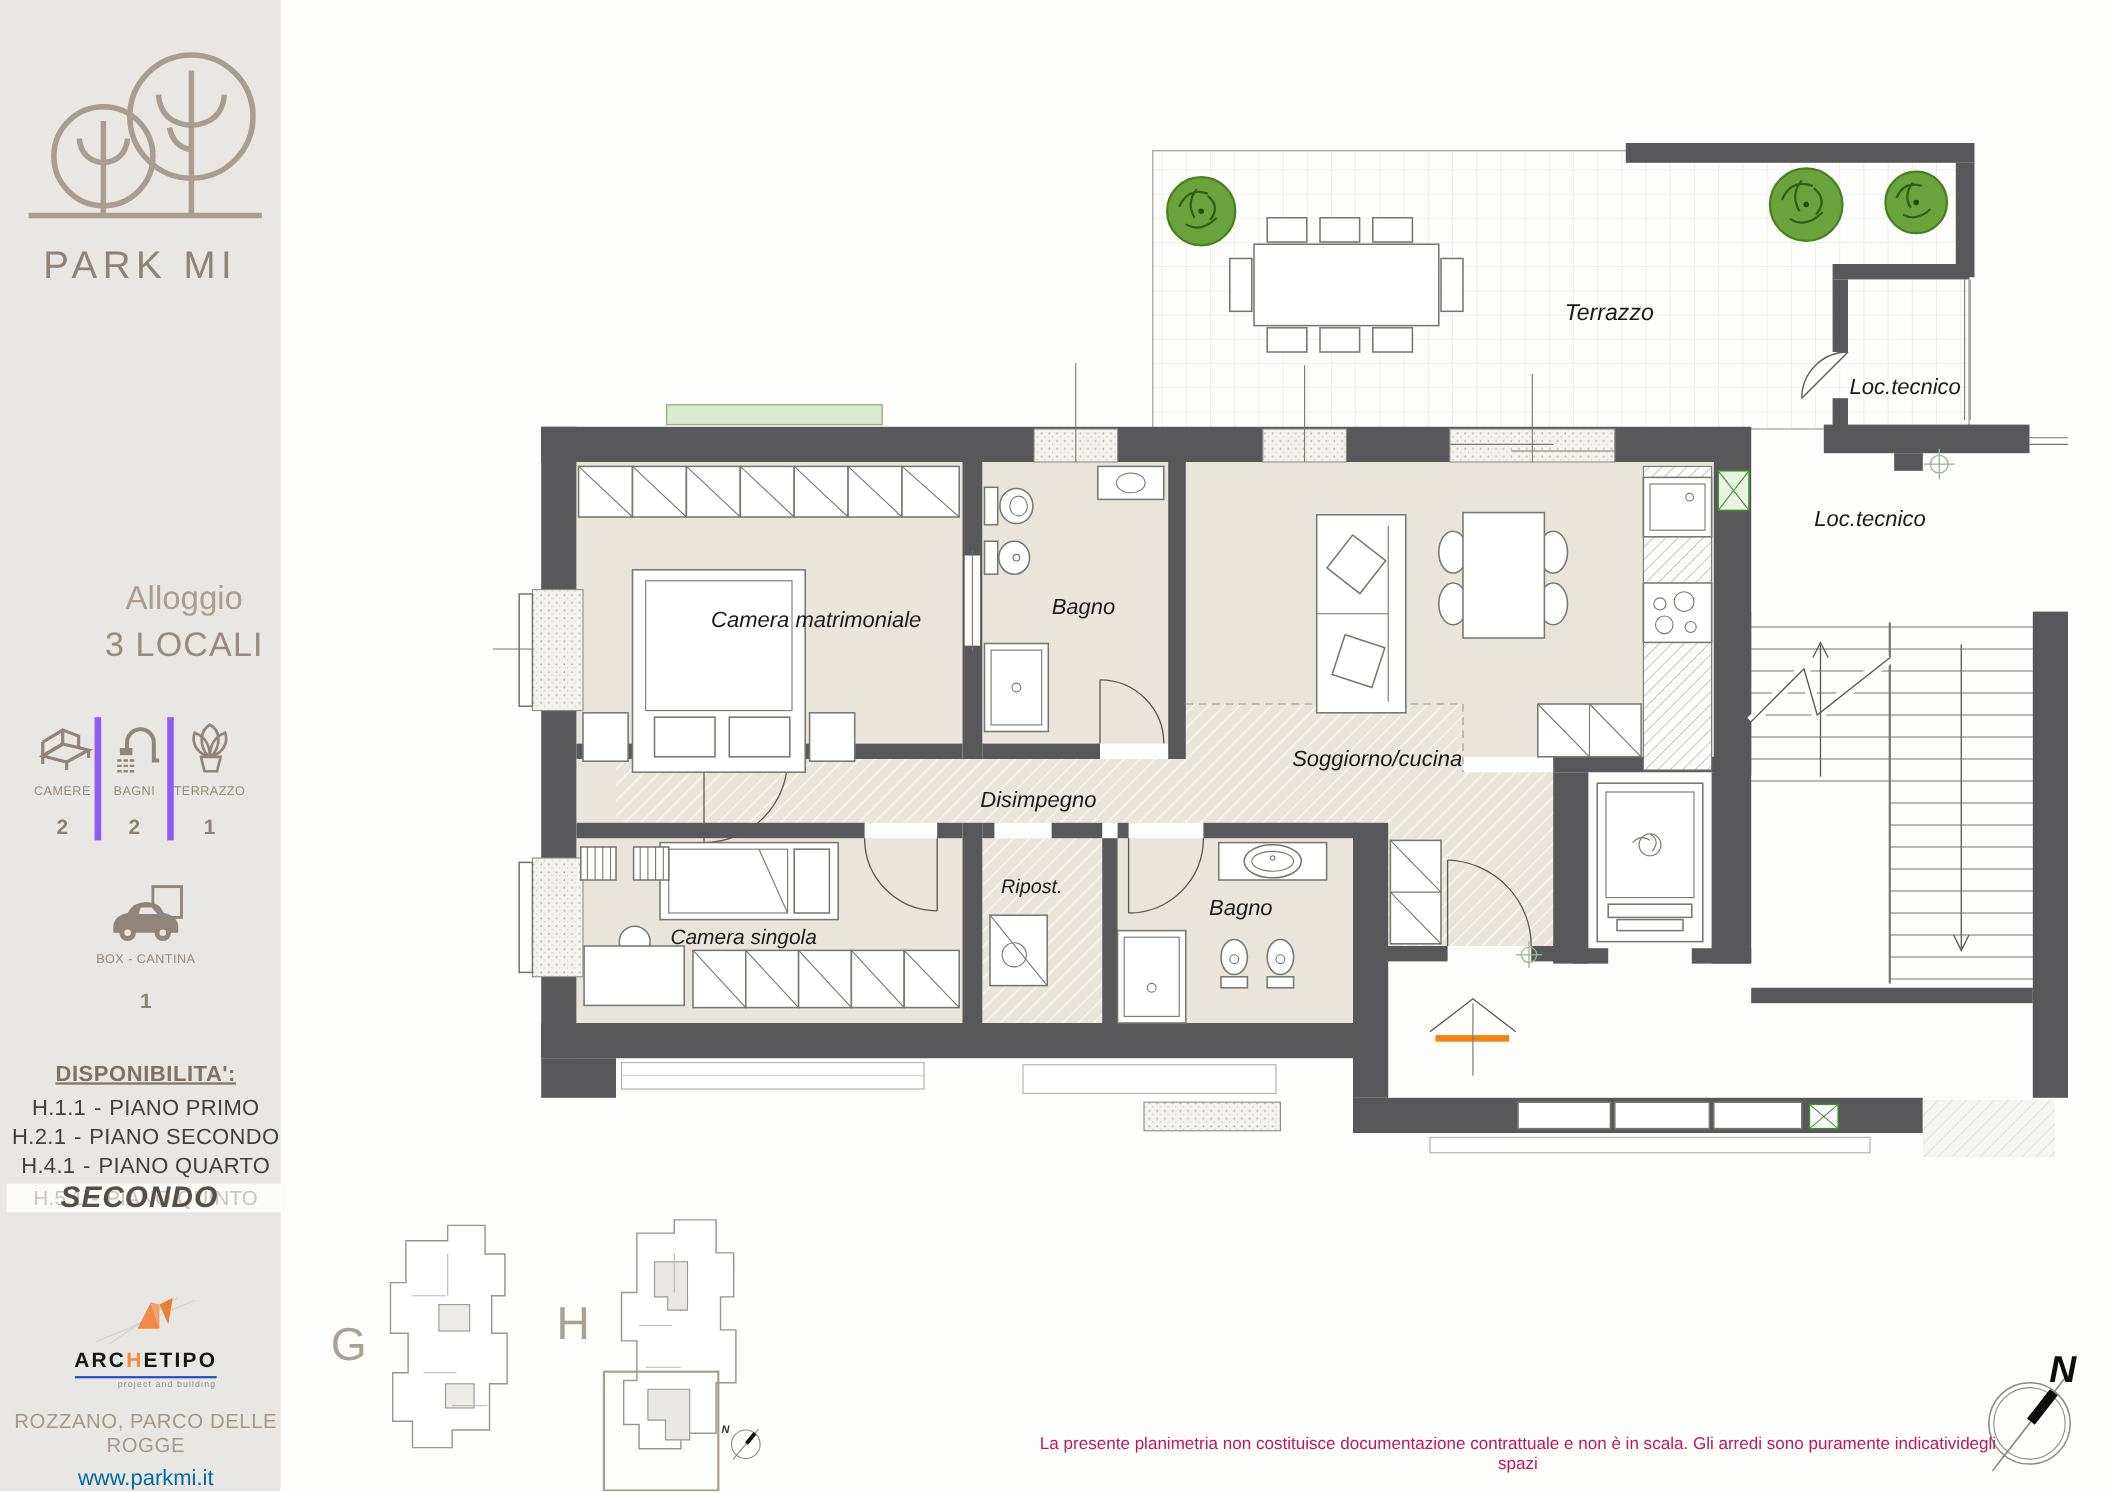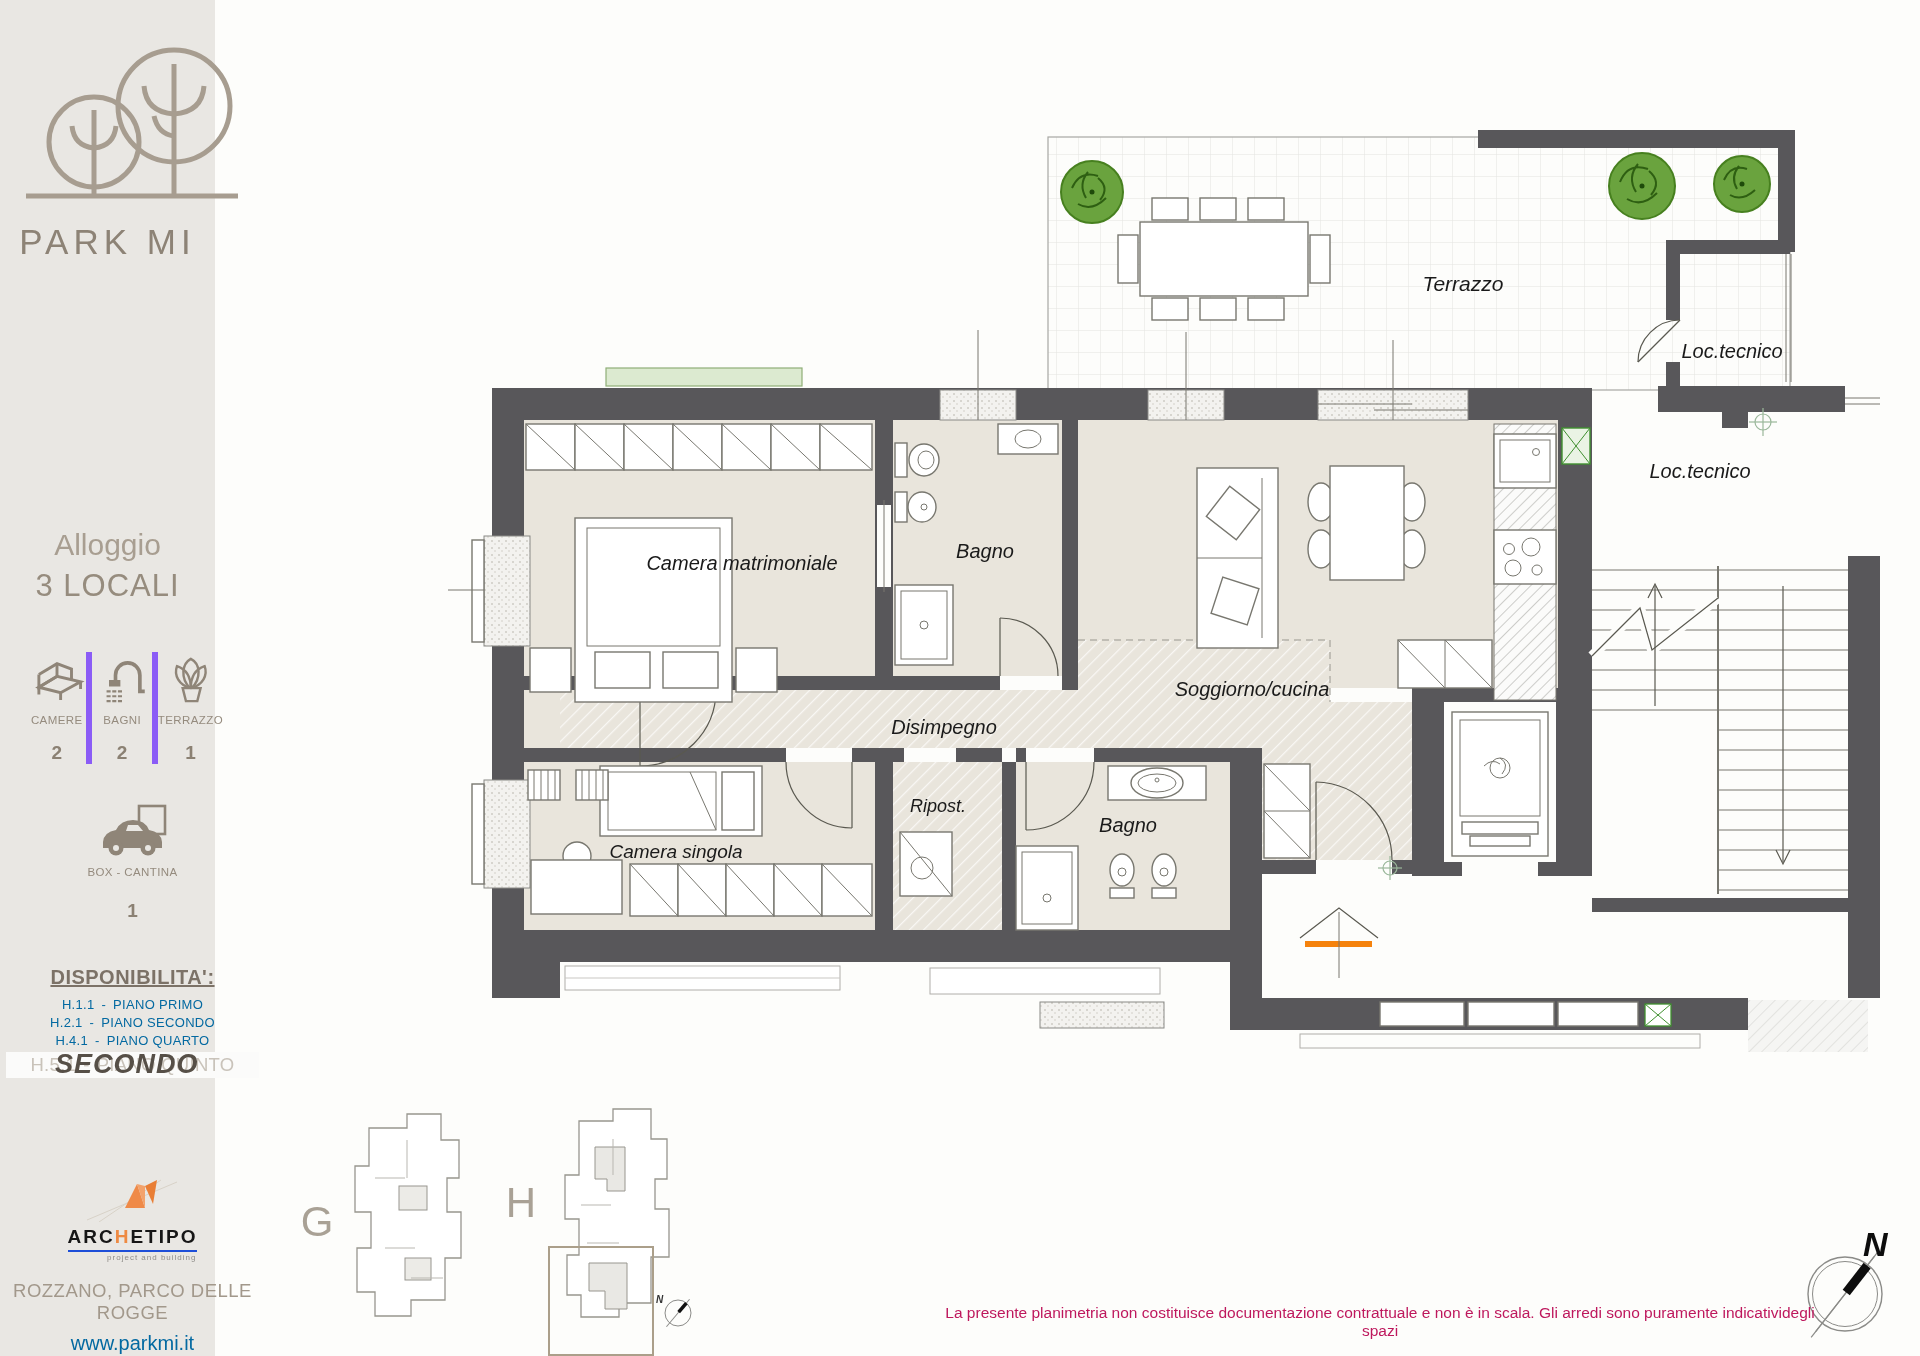--- a/index.html
+++ b/index.html
@@ -1,38 +1,38 @@
 <!DOCTYPE html>
 <html><head>
 <meta charset="utf-8">
 <style>
   html,body{margin:0;padding:0;background:#fff;}
   .page{position:relative;width:1920px;height:1356px;background:#fdfdfb;overflow:hidden;
         font-family:"Liberation Sans",sans-serif;}
   
-  .sidebar{position:absolute;left:0;top:0;width:215px;height:1356px;background:#e9e7e3;}
+  .sidebar{position:absolute;left:0;top:0;width:215px;height:1356px;background:#e9e7e3;padding-left:40px;}
   .logo{position:absolute;top:14px;left:22px;width:220px;height:200px;}
   .brand{position:absolute;top:222px;left:0;width:100%;text-align:center;
          font-size:35px;letter-spacing:5px;color:#8d8376;font-weight:400;}
   .apt-label{position:absolute;top:528px;width:100%;text-align:center;
              font-size:30px;color:#a89e91;font-weight:300;}
   .apt-value{position:absolute;top:568px;width:100%;text-align:center;
              font-size:31px;color:#968c7e;letter-spacing:1px;}
   .stats{position:absolute;top:652px;left:27px;width:196px;display:flex;}
   .stat{flex:1;text-align:center;padding:2px 0 0;}
   .stat + .stat{border-left:6px solid #8b5cf6;}
   .stat .icon{height:52px;display:flex;align-items:flex-end;justify-content:center;}
   .stat-label{margin-top:8px;font-size:11.5px;letter-spacing:.4px;color:#958b7e;}
   .stat-value{margin-top:16px;font-size:19px;font-weight:bold;color:#8b8173;}
   .boxstat{position:absolute;top:800px;left:0;width:300px;text-align:center;}
   .boxstat .icon{display:flex;justify-content:center;}
   .avail{position:absolute;top:966px;left:0;width:265px;text-align:center;}
   .avail-title{font-size:20px;font-weight:bold;color:#7c7267;text-decoration:underline;
                letter-spacing:.5px;margin-bottom:8px;}
-  .avail-row{font-size:13px;color:#0369a1;margin-top:3px;letter-spacing:.3px;}
+  .avail-row{font-size:20px;color:#404040;margin-top:3px;letter-spacing:.3px;}
   .avail-row .sep{padding:0 7px;}
   .sold-row{position:relative;background:#fbfbfa;margin:4px 6px 0;padding:2px 0;
             font-size:18.5px;color:#c9c3ba;}
   .sold-stamp{position:absolute;left:50%;top:50%;transform:translate(-54%,-52%);
               font-size:27px;font-weight:bold;font-style:italic;color:#564f47;letter-spacing:1px;}
   .dev{position:absolute;top:1178px;left:0;width:265px;text-align:center;}
   .dev-mark{height:44px;}
   .dev-name{display:inline-block;font-size:19px;font-weight:bold;letter-spacing:2px;color:#161616;
             border-bottom:2px solid #1d4ed8;padding-bottom:2px;}
   .dev-name .h{color:#ee8a42;}

